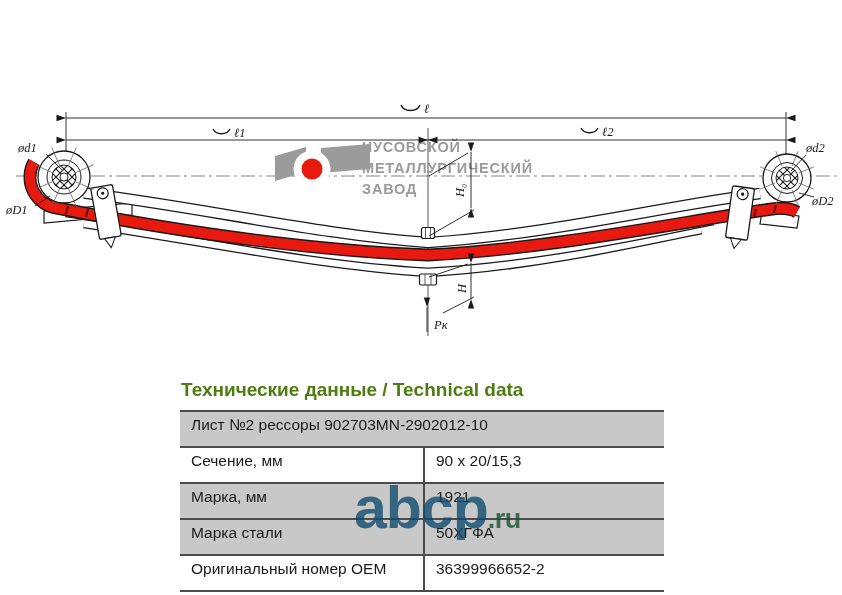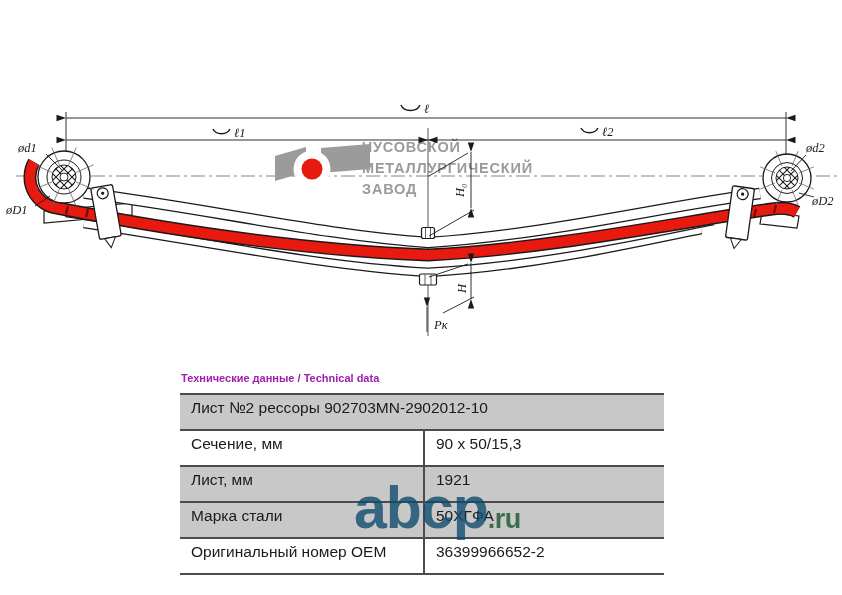--- a/index.html
+++ b/index.html
@@ -4,21 +4,21 @@
 <style>
   html,body{margin:0;padding:0;background:#fff;}
   #page{position:relative;width:842px;height:595px;background:#ffffff;overflow:hidden;
         font-family:"Liberation Sans",sans-serif;color:#1a1a1a;}
   #drawing{position:absolute;left:0;top:0;}
   .dimtxt{font-family:"Liberation Serif",serif;font-style:italic;font-size:12.5px;fill:#1a1a1a;}
   .logotxt{font-family:"Liberation Sans",sans-serif;font-weight:bold;font-size:14.5px;
            letter-spacing:0.8px;fill:#9b9b9b;}
   
   .table-wrap{position:absolute;left:180px;top:366px;width:484px;}
-  .tbl-title{font-size:11px;font-weight:bold;color:#a21caf;margin:6px 0 9px 1px;}
+  .tbl-title{font-size:19px;font-weight:bold;color:#4d7c0f;margin:13px 0 9px 1px;}
   table.spec{border-collapse:collapse;width:484px;border-top:2.5px solid #4c4c4c;}
   table.spec td{height:26px;padding:0 4px 8px 11px;font-size:15.5px;color:#1a1a1a;
                 border-bottom:2.5px solid #4c4c4c;}
   table.spec td.lbl{width:228px;}
   table.spec td.val{border-left:2.5px solid #4c4c4c;}
   tr.gray td{background:#c8c8c8;}
   
   .watermark{position:absolute;left:354px;top:474px;display:flex;align-items:baseline;
              opacity:0.78;pointer-events:none;}
   .watermark .wm-name{font-size:59px;font-weight:bold;color:#0c4a6e;letter-spacing:-1px;}
@@ -203,24 +203,24 @@
 
   <div class="table-wrap">
     <div class="tbl-title">Технические данные / Technical data</div>
     <table class="spec">
       <tbody>
         <tr class="gray">
           <td colspan="2">Лист №2 рессоры 902703MN-2902012-10</td>
         </tr>
         <tr>
           <td class="lbl">Сечение, мм</td>
-          <td class="val">90 x 50/15,3</td>
+          <td class="val">90 x 20/15,3</td>
         </tr>
         <tr class="gray">
-          <td class="lbl">Лист, мм</td>
+          <td class="lbl">Марка, мм</td>
           <td class="val">1921</td>
         </tr>
         <tr class="gray">
           <td class="lbl">Марка стали</td>
           <td class="val">50ХГФА</td>
         </tr>
         <tr>
           <td class="lbl">Оригинальный номер OEM</td>
           <td class="val">36399966652-2</td>
         </tr>

